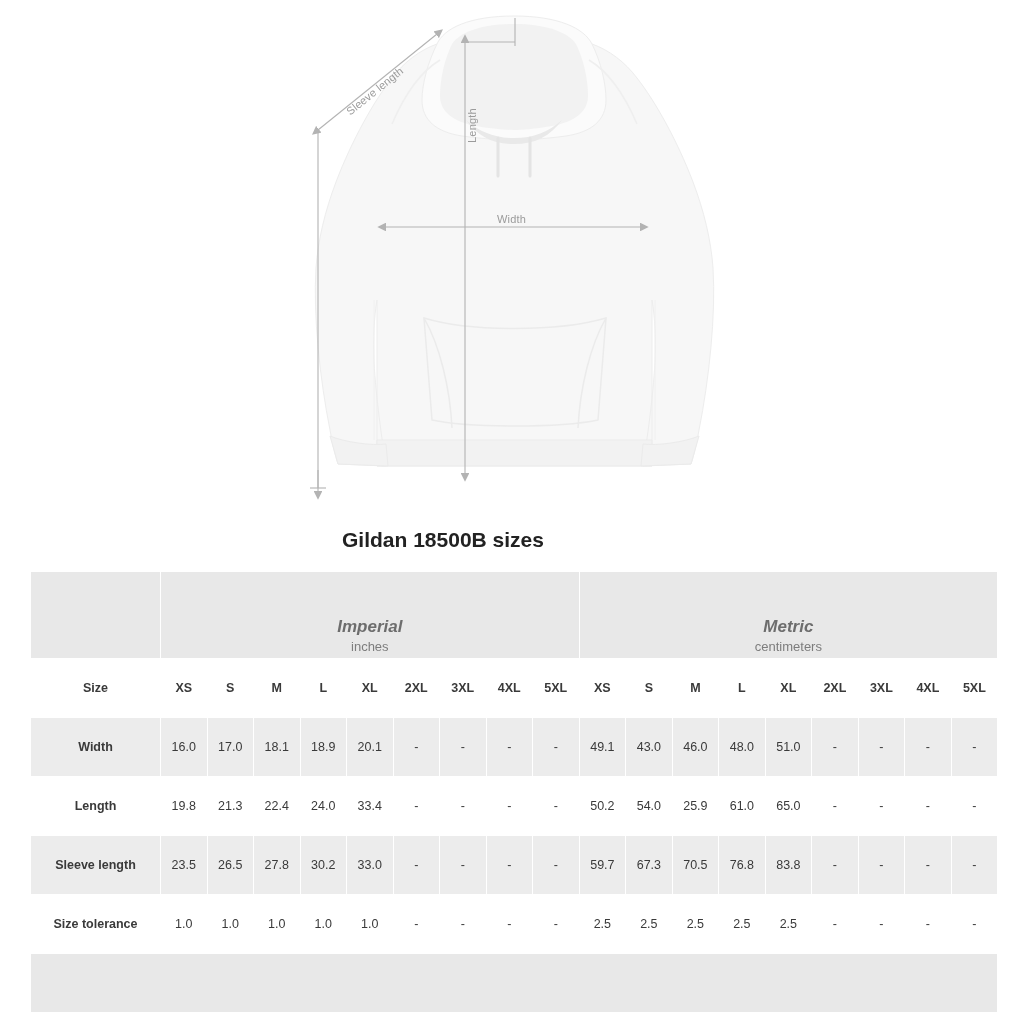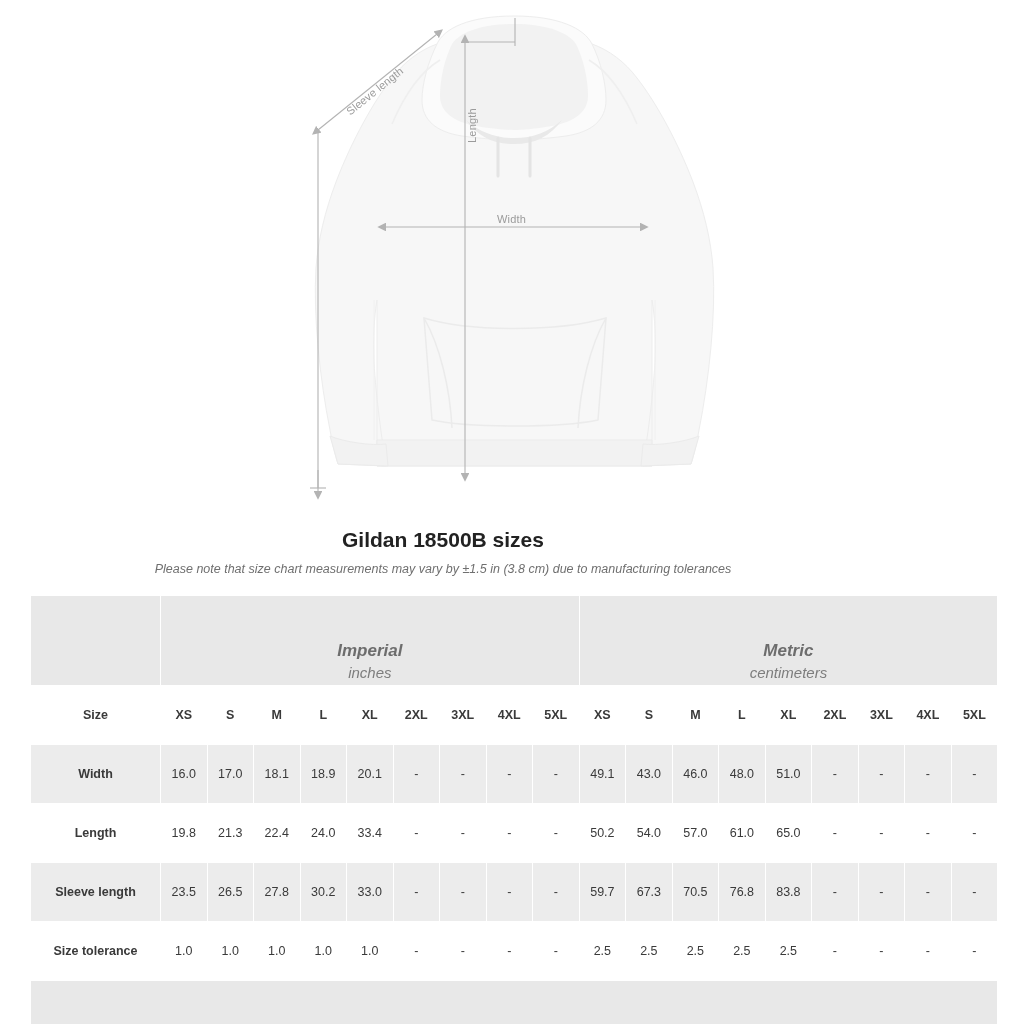--- a/index.html
+++ b/index.html
@@ -88,22 +88,21 @@
   }
   .unit-title {
     font-size: 17px;
     font-style: italic;
     font-weight: bold;
     color: #6d6d6d;
     line-height: 1.25;
     margin-top: 44px;
   }
   .unit-sub {
-    font-size: 15px;
-    font-style: italic;
+    font-size: 13px;
     color: #7d7d7d;
     line-height: 1.6;
   }
   .corner-cell { background: #e8e8e8; border: none; }
 
   
   .head-row td {
     background: #ffffff;
     font-weight: bold;
     font-size: 12.5px;
@@ -228,21 +227,20 @@
     </g>
   </svg>
 
   <div class="dim-label width">Width</div>
   <div class="dim-label length">Length</div>
   <div class="dim-label sleeve">Sleeve length</div>
 </div>
 
 <div class="title-block">
   <h1 class="chart-title">Gildan 18500B sizes</h1>
-  <p class="chart-note">Please note that size chart measurements may vary by ±1.5 in (3.8 cm) due to manufacturing tolerances</p>
 </div>
 
 <div class="table-wrap">
   <table class="size-chart">
     <colgroup>
       <col class="lab">
       <col class="val">
         <col class="val">
         <col class="val">
         <col class="val">
@@ -325,21 +323,21 @@
         <td>21.3</td>
         <td>22.4</td>
         <td>24.0</td>
         <td>33.4</td>
         <td>-</td>
         <td>-</td>
         <td>-</td>
         <td>-</td>
         <td>50.2</td>
         <td>54.0</td>
-        <td>57.0</td>
+        <td>25.9</td>
         <td>61.0</td>
         <td>65.0</td>
         <td>-</td>
         <td>-</td>
         <td>-</td>
         <td>-</td>
       </tr>
 
       <tr class="shaded">
         <td class="rowlabel">Sleeve length</td>

